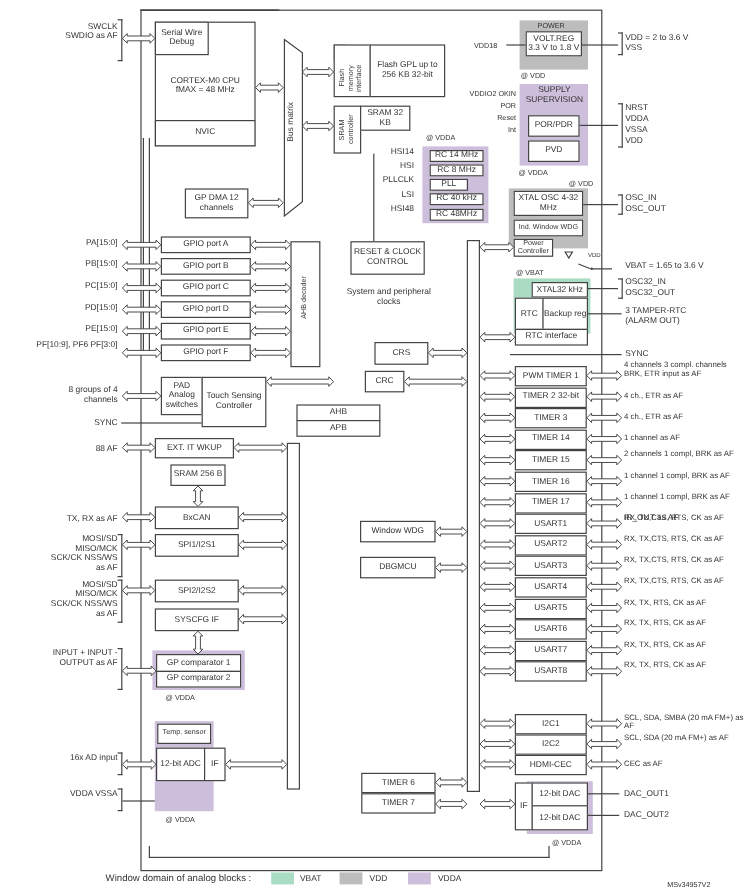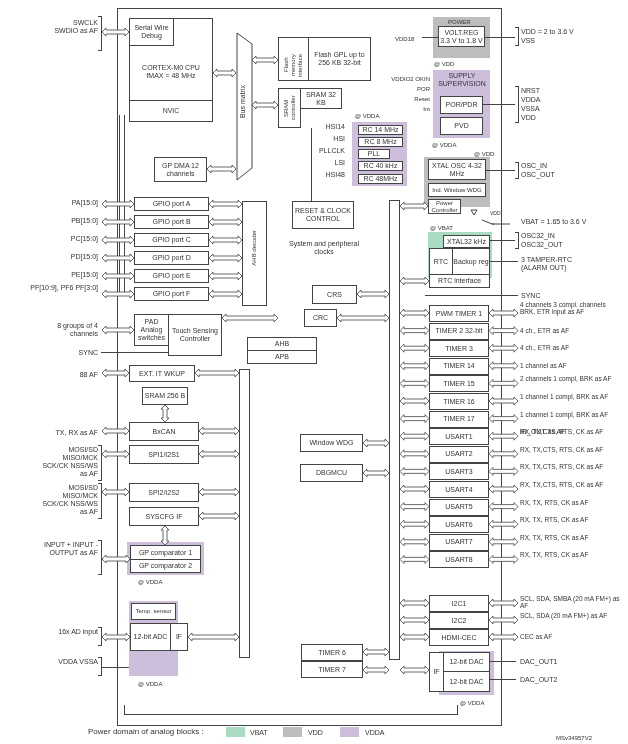--- a/index.html
+++ b/index.html
@@ -242,21 +242,21 @@
 
 <div class="box" style="left:429px;top:652px;width:15px;height:40px;">IF</div>
 <div class="box" style="left:443px;top:652px;width:47px;height:20px;">12-bit  DAC</div>
 <div class="box" style="left:443px;top:671px;width:47px;height:21px;">12-bit DAC</div>
 <div class="line" style="left:490px;top:661px;width:26px;height:1px;"></div>
 <div class="line" style="left:490px;top:679px;width:26px;height:1px;"></div>
 <div class="lbl" style="left:520px;top:658px;">DAC_OUT1</div>
 <div class="lbl" style="left:520px;top:676px;">DAC_OUT2</div>
 <div class="lbl" style="left:460px;top:699px;font-size:6px;">@ VDDA</div>
 
-<div class="lbl" style="left:88px;top:728px;font-size:8px;">Power domain of analog blocks :</div>
+<div class="lbl" style="left:88px;top:728px;font-size:8px;">Window domain of analog blocks :</div>
 <div class="abs" style="left:226px;top:727px;width:19px;height:10px;background:#a9dcc2;"></div>
 <div class="lbl" style="left:250px;top:729px;">VBAT</div>
 <div class="abs" style="left:283px;top:727px;width:19px;height:10px;background:#bdbdbd;"></div>
 <div class="lbl" style="left:308px;top:729px;">VDD</div>
 <div class="abs" style="left:340px;top:727px;width:19px;height:10px;background:#cdbfdc;"></div>
 <div class="lbl" style="left:365px;top:729px;">VDDA</div>
 <div class="lbl" style="left:556px;top:734px;font-size:6px;">MSv34957V2</div>
 
 <svg id="arrows" class="arrow" style="left:0;top:0;" width="628" height="744">
     <polygon points="102,32 106,28 106,30 125,30 125,28 129,32 125,36 125,34 106,34 106,36" fill="#fff" stroke="#444" stroke-width="0.8"></polygon>

